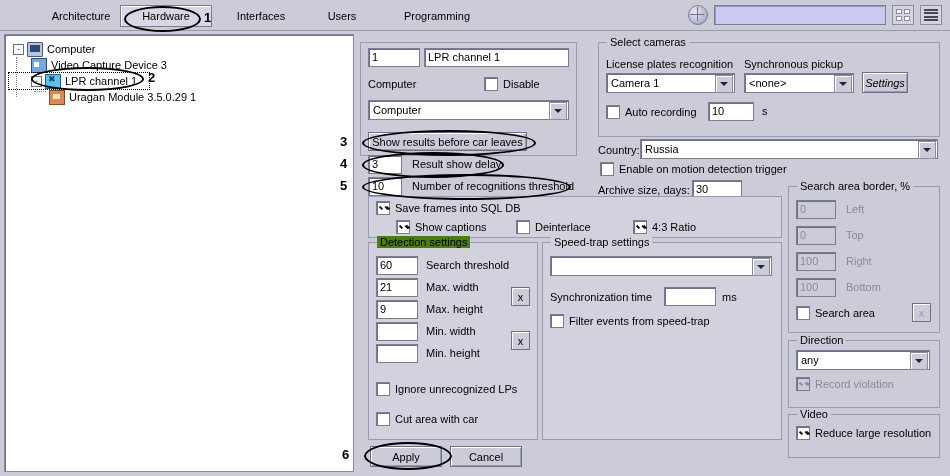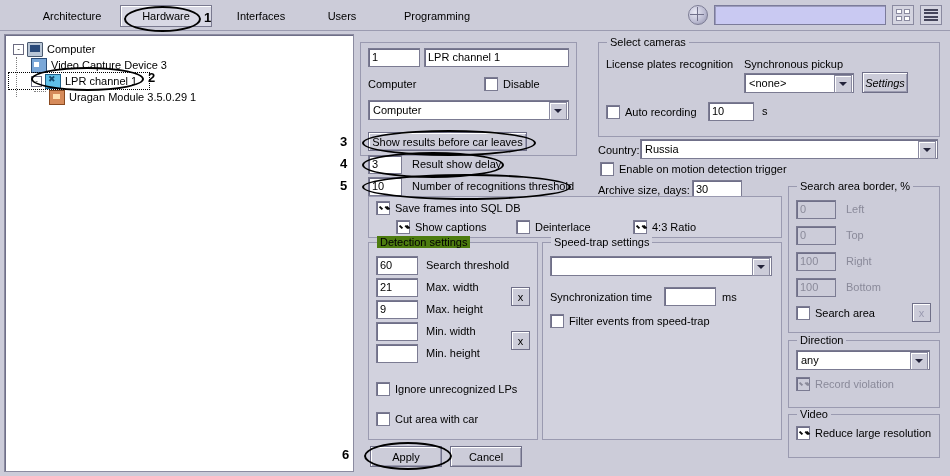--- a/index.html
+++ b/index.html
@@ -29,21 +29,21 @@
     background:#ccccd9;
     border:1px solid transparent;
     padding:0 8px;
     white-space:nowrap;
   }
   .tab.selected{
     background:#d8d8e4;
     border:1px solid #7a7a90;
     box-shadow:inset 1px 1px 0 #fff;
   }
-  .tab-arch{left:19px;width:88px;text-align:right;}
+  .tab-arch{left:28px;width:88px;text-align:right;}
   .tab-hw{left:120px;width:74px;}
   .tab-if{left:212px;width:80px;}
   .tab-users{left:305px;width:56px;}
   .tab-prog{left:380px;width:96px;}
 
   .toolbar-right{position:absolute;right:8px;top:4px;height:22px;display:flex;align-items:center;gap:6px;}
   .globe{
     width:18px;height:18px;border-radius:50%;
     background:radial-gradient(circle at 35% 35%,#eaeaf5,#b9b9d0 60%,#8a8aa5);
     border:1px solid #7d7d95;
@@ -275,20 +275,24 @@
     <div class="lbl" style="left:56px;top:124px;">Result show delay</div>
 
     <div class="txt" style="left:12px;top:143px;width:34px;">10</div>
     <div class="lbl" style="left:56px;top:146px;">Number of recognitions threshold</div>
 
     <div class="gbox" style="left:242px;top:8px;width:340px;height:93px;">
       <span class="glabel">Select cameras</span>
     </div>
     <div class="lbl" style="left:250px;top:24px;">License plates recognition</div>
     <div class="lbl" style="left:388px;top:24px;">Synchronous pickup</div>
+    <div class="cmb" style="left:250px;top:39px;width:129px;">
+      <span>Camera 1</span>
+      <span class="arrow"></span>
+    </div>
     <div class="cmb" style="left:388px;top:39px;width:110px;">
       <span>&lt;none&gt;</span>
       <span class="arrow"></span>
     </div>
     <div class="btn" style="left:506px;top:38px;width:46px;height:21px;font-style:italic;">
       <span>Settings</span>
     </div>
     <div class="chk" style="left:250px;top:71px;">
       <span class="box"></span>
       <span>Auto recording</span>

